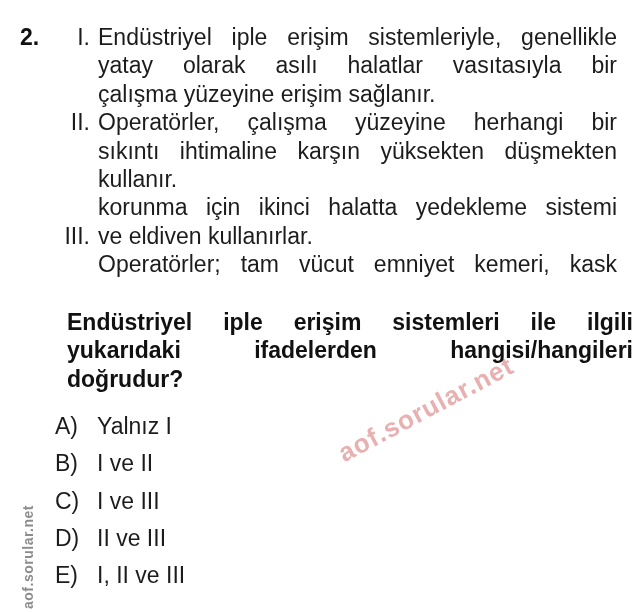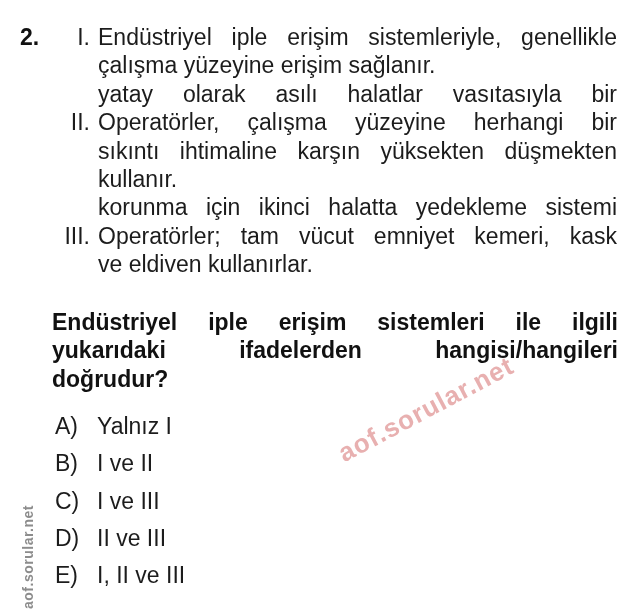--- a/index.html
+++ b/index.html
@@ -71,21 +71,21 @@
   .line {
     font-size: 23px;
     line-height: 28.4px;
   }
   .j {
     text-align: justify;
     text-align-last: justify;
   }
   .question {
     position: absolute;
-    left: 52px;
+    left: 67px;
     top: 308px;
     width: 566px;
     font-weight: bold;
     color: #111;
   }
   .options {
     position: absolute;
     left: 55px;
     top: 408px;
     width: 400px;
@@ -109,40 +109,40 @@
   <div class="content">
 
     <div class="qnum">2.</div>
 
     <div class="list">
 
       <div class="item">
         <div class="num">I.</div>
         <div class="txt">
           <div class="line j">Endüstriyel iple erişim sistemleriyle, genellikle</div>
+          <div class="line j">yatay olarak asılı halatlar vasıtasıyla bir</div>
           <div class="line">çalışma yüzeyine erişim sağlanır.</div>
-          <div class="line j">yatay olarak asılı halatlar vasıtasıyla bir</div>
         </div>
       </div>
 
       <div class="item">
         <div class="num">II.</div>
         <div class="txt">
           <div class="line j">Operatörler, çalışma yüzeyine herhangi bir</div>
           <div class="line j">sıkıntı ihtimaline karşın yüksekten düşmekten</div>
           <div class="line">kullanır.</div>
           <div class="line j">korunma için ikinci halatta yedekleme sistemi</div>
         </div>
       </div>
 
       <div class="item">
         <div class="num">III.</div>
         <div class="txt">
+          <div class="line">ve eldiven kullanırlar.</div>
           <div class="line j">Operatörler; tam vücut emniyet kemeri, kask</div>
-          <div class="line">ve eldiven kullanırlar.</div>
         </div>
       </div>
 
     </div>
 
     <div class="question">
       <div class="line j">Endüstriyel iple erişim sistemleri ile ilgili</div>
       <div class="line j">yukarıdaki ifadelerden hangisi/hangileri</div>
       <div class="line">doğrudur?</div>
     </div>

